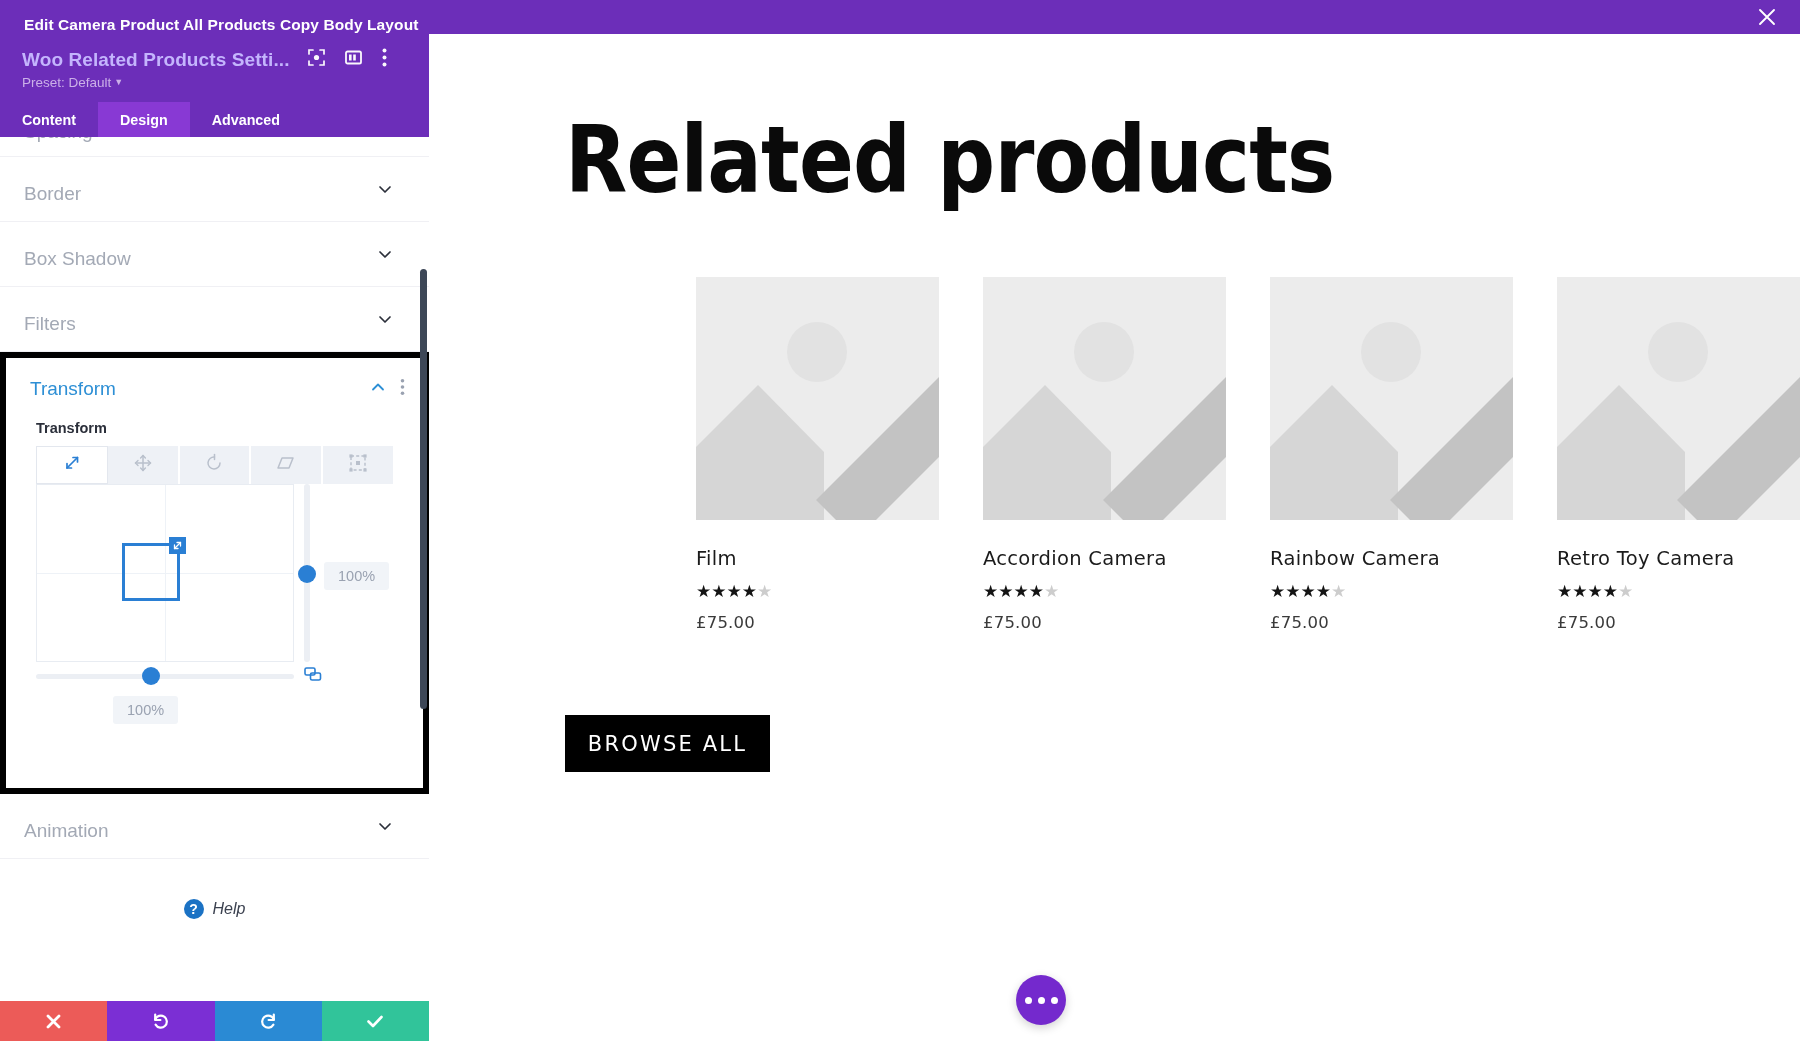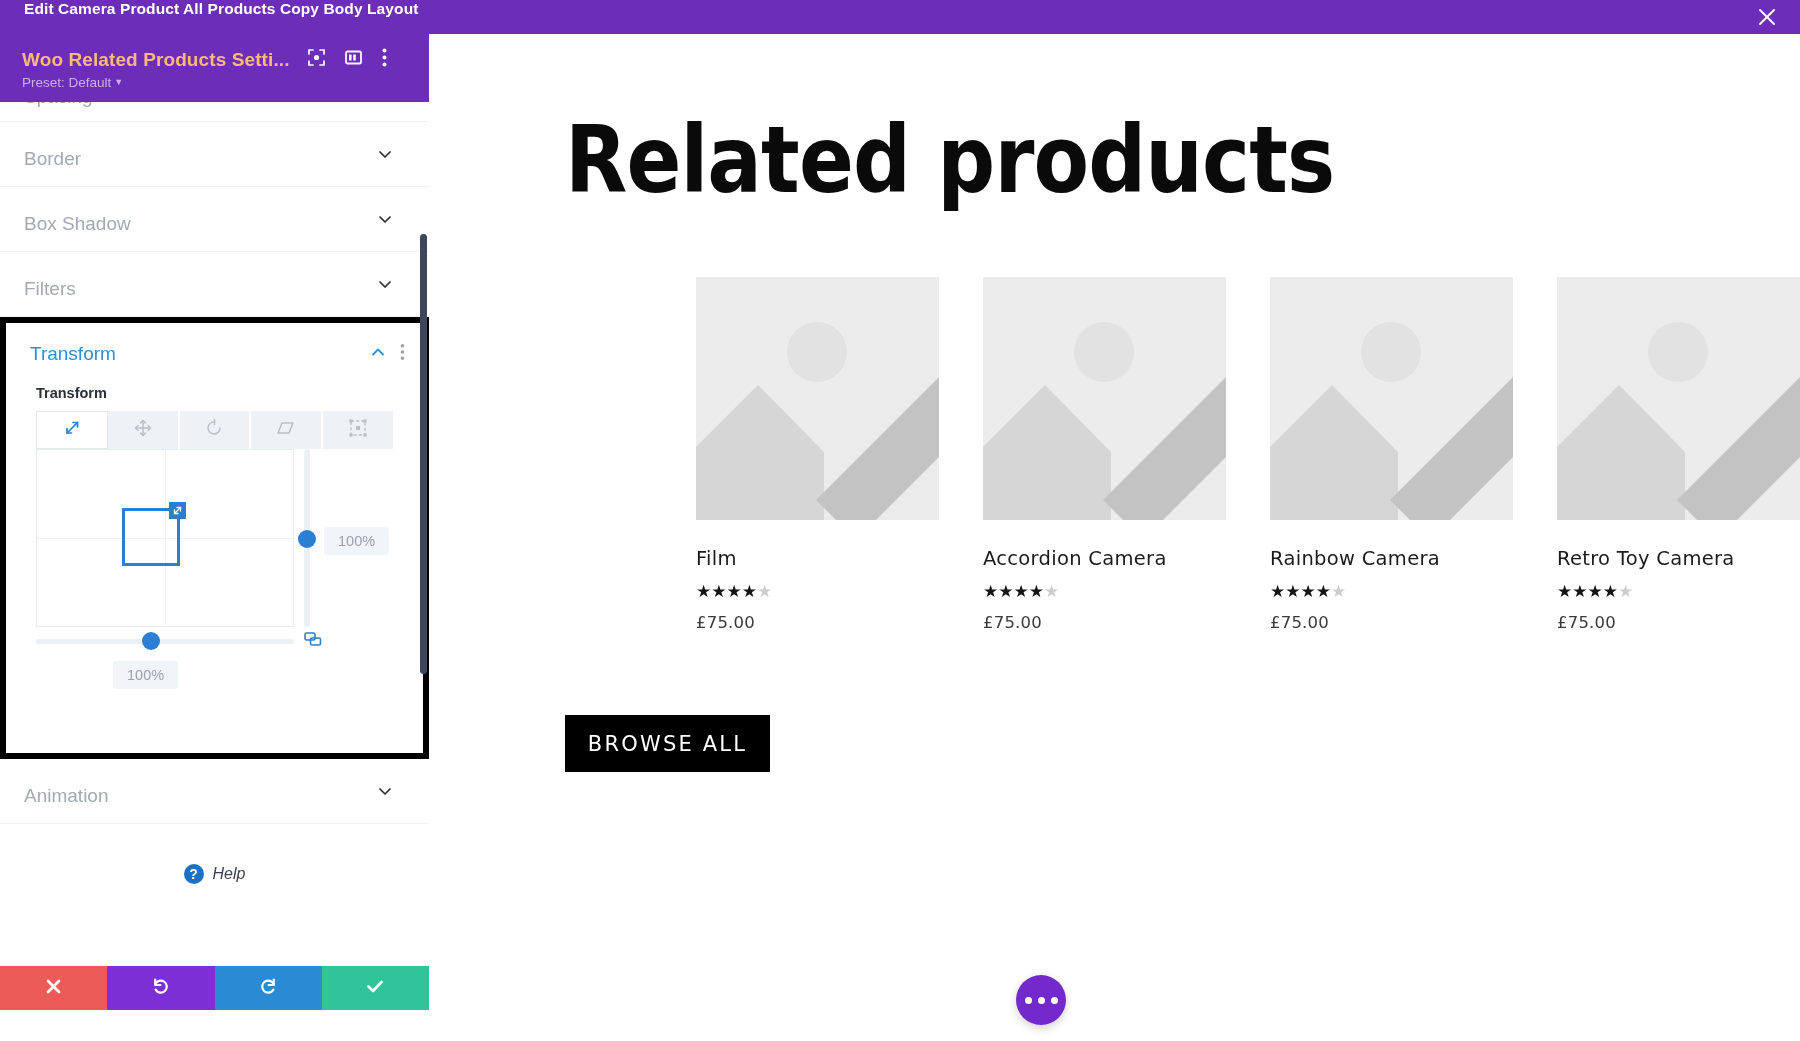--- a/index.html
+++ b/index.html
@@ -8,41 +8,41 @@
     overflow: hidden;
     font-family: "Liberation Sans", sans-serif;
     background: #ffffff;
   }
   #root { position: relative; width: 1800px; height: 1041px; }
 
   
   .titlebar {
     position: absolute; top: 0; left: 0; width: 1800px; height: 34px;
     background: #6c2eb9; color: #fff;
-    display: flex; align-items: flex-start;
+    display: flex; align-items: flex-end;
   }
   .titlebar-text {
     font-size: 15.5px; font-weight: bold; margin-left: 24px;
     letter-spacing: .1px; white-space: nowrap;
   }
   .titlebar-close {
     position: absolute; right: 22px; top: 50%; transform: translateY(-50%);
     width: 22px; height: 22px; cursor: pointer;
   }
   .titlebar-close svg { display: block; }
 
   
   .panel {
     position: absolute; top: 34px; left: 0; width: 429px; height: 1007px;
     background: #ffffff; overflow: hidden;
   }
   .panel-head { background: #6c2eb9; padding: 14px 0 0 0; position: relative; height: 68px; }
   .panel-title-row { display: flex; align-items: center; padding: 0 22px; }
   .panel-title {
-    color: #fdba74; font-size: 19px; font-weight: bold; white-space: nowrap;
+    color: #c4b5fd; font-size: 19px; font-weight: bold; white-space: nowrap;
     letter-spacing: .1px;
   }
   .panel-head-icons { display: flex; align-items: center; gap: 20px; margin-left: 18px; }
   .phicon { cursor: pointer; opacity: .97; display: block; }
   .panel-preset {
     color: #cbb0e8; font-size: 13.5px; padding: 4px 22px 0 22px;
     cursor: pointer; white-space: nowrap;
   }
   .caret-dn { display:inline-block; margin-left:3px; font-size:9px; vertical-align:2px;}
 
@@ -240,20 +240,25 @@
               <circle cx="2.5" cy="16.5" r="2" fill="#fff"></circle>
             </svg>
           </span>
         </div>
       </div>
       <div class="panel-preset">
         <span>Preset: Default</span><span class="caret-dn">▼</span>
       </div>
     </div>
 
+    <div class="tabs">
+      <div class="tab">Content</div>
+      <div class="tab active">Design</div>
+      <div class="tab">Advanced</div>
+    </div>
 
     <div class="panel-scroll">
 
       <div class="acc-row cutoff">
         <span class="acc-label">Spacing</span>
       </div>
 
       <div class="acc-row">
         <span class="acc-label">Border</span>
         <span class="chev">

